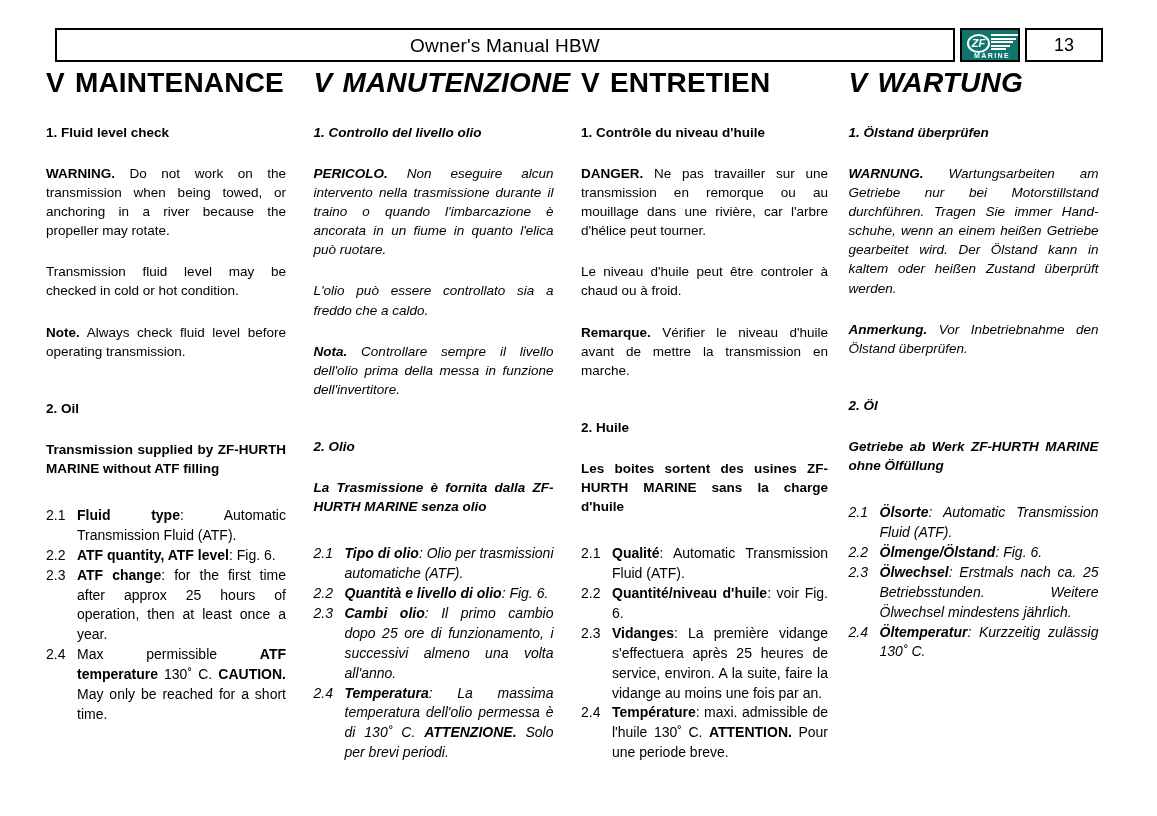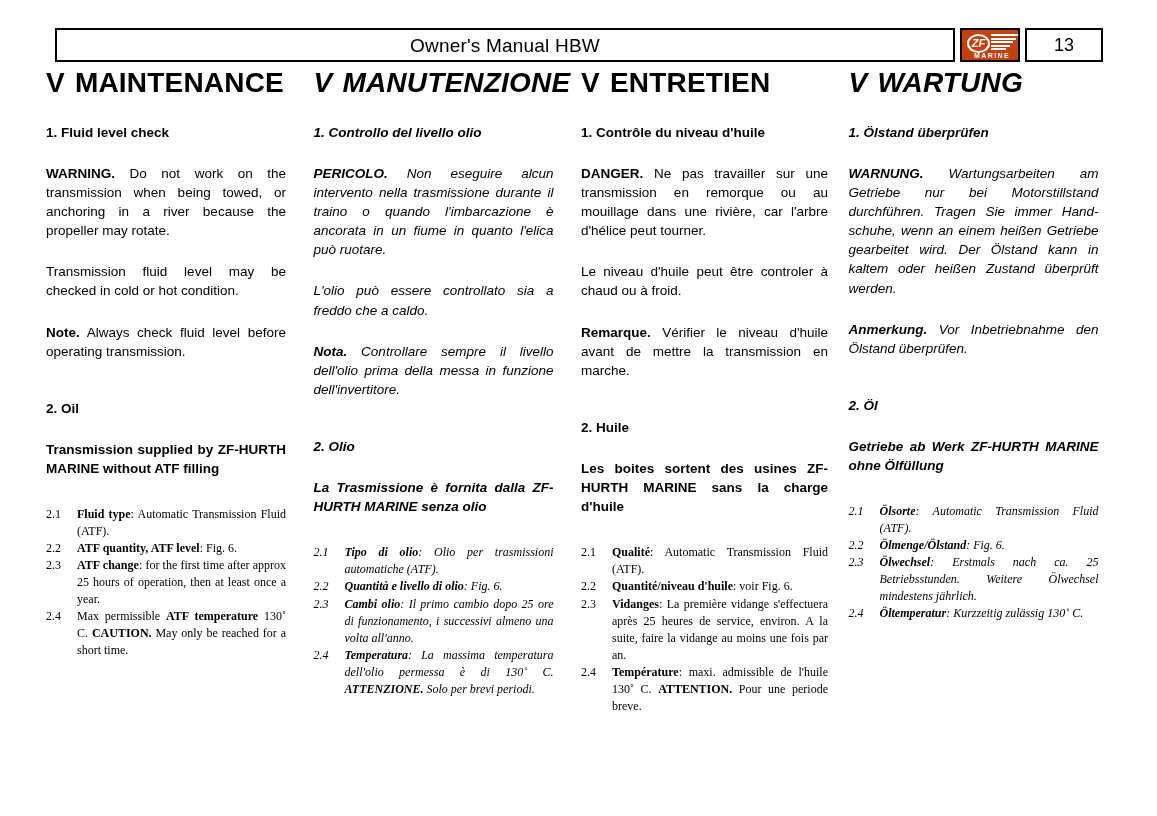--- a/index.html
+++ b/index.html
@@ -43,21 +43,21 @@
   .header-title-box .title-text {
     font-size: 19px;
     letter-spacing: 0.2px;
     line-height: 1;
   }
   .header-logo-box {
     width: 60px;
     margin-left: 5px;
     border: 2px solid #000;
     box-sizing: border-box;
-    background: #c2410c;
+    background: #0f766e;
     position: relative;
     overflow: hidden;
   }
   .zf-oval {
     position: absolute;
     left: 5px;
     top: 4px;
     width: 23px;
     height: 19px;
     border: 2px solid #ffffff;
@@ -166,24 +166,23 @@
     font-weight: bold;
     line-height: 1.42;
     margin: 0 0 28px 0;
     text-align: justify;
   }
 
   
   .numlist { margin: 0; padding: 0; }
   .numitem {
     display: flex;
-    font-size: 12px;
+    font-size: 14px;
     line-height: 1.42;
     margin-bottom: 0;
-    font-family: Liberation Serif, serif;
   }
   .numitem .num {
     flex: 0 0 auto;
     width: 31px;
   }
   .numitem .txt {
     flex: 1 1 auto;
     text-align: justify;
   }
   .numitem .txt b { font-weight: bold; }

